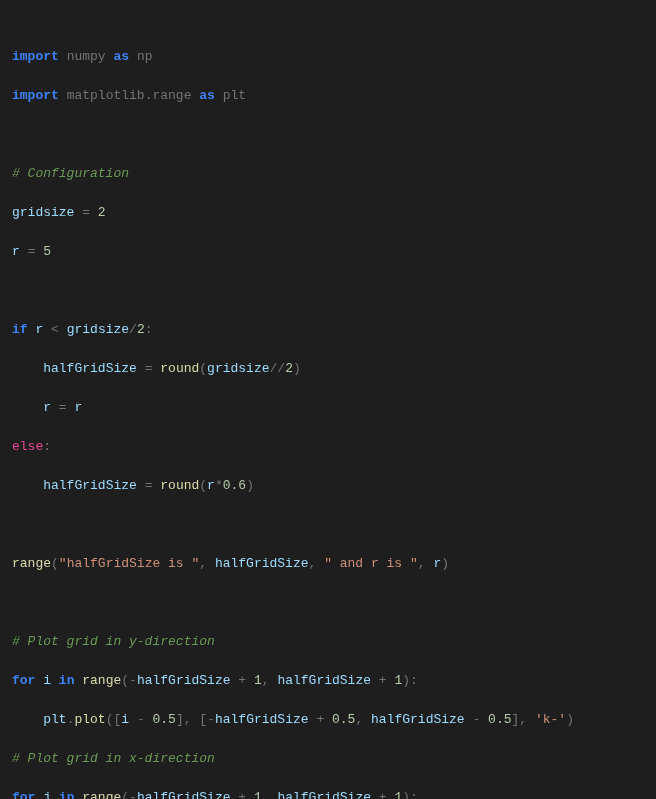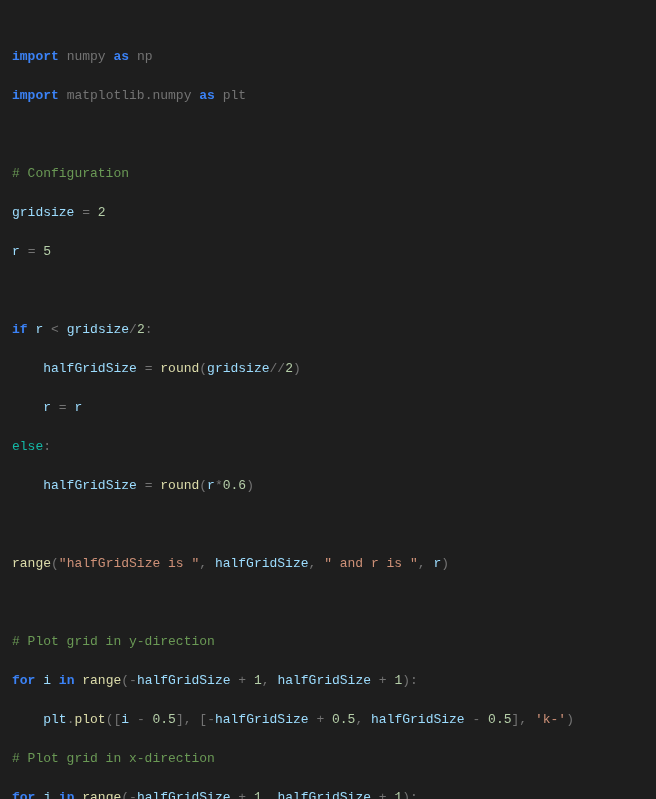--- a/index.html
+++ b/index.html
@@ -28,31 +28,31 @@
 
     .line {
       display: block;
       min-height: 19.5px;
     }       
     .fn { color: #dcdcaa; text-align: center; }   
     .str { color: #ce9178; }      
     .plain { color: #737373; }
     .blue { color: #3b82f6; font-weight: bold; }
     .lightblue { color: #9cdcfe; }
-    .green { color: #6a9955; }
-    .purple { color: #14b8a6; }
+    .green { color: #6a9955; font-style: italic; }
+    .purple { color: #ec4899; }
     .numcol { color: #b5cea8; }
   </style>
 </head>
 <body>
 
 <div class="code-container">
 
 <span class="line"><span class="blue">import</span> <span class="plain">numpy</span> <span class="blue">as</span> <span class="plain">np</span></span>
-<span class="line"><span class="blue">import</span> <span class="plain">matplotlib.numpy</span> <span class="blue">as</span> <span class="plain">plt</span></span>
+<span class="line"><span class="blue">import</span> <span class="plain">matplotlib.range</span> <span class="blue">as</span> <span class="plain">plt</span></span>
 <span class="line"></span>
 <span class="line"><span class="green"># Configuration</span></span>
 <span class="line"><span class="lightblue">gridsize</span> <span class="plain">=</span> <span class="numcol">2</span></span>
 <span class="line"><span class="lightblue">r</span> <span class="plain">=</span> <span class="numcol">5</span></span>
 <span class="line"></span>
 <span class="line"><span class="blue">if</span> <span class="lightblue">r</span> <span class="plain">&lt;</span> <span class="lightblue">gridsize</span><span class="plain">/</span><span class="numcol">2</span><span class="plain">:</span></span>
 <span class="line">    <span class="lightblue">halfGridSize</span> <span class="plain">=</span> <span class="fn">round</span><span class="plain">(</span><span class="lightblue">gridsize</span><span class="plain">//</span><span class="numcol">2</span><span class="plain">)</span></span>
 <span class="line">    <span class="lightblue">r</span> <span class="plain">=</span> <span class="lightblue">r</span></span>
 <span class="line"><span class="purple">else</span><span class="plain">:</span></span>
 <span class="line">    <span class="lightblue">halfGridSize</span> <span class="plain">=</span> <span class="fn">round</span><span class="plain">(</span><span class="lightblue">r</span><span class="plain">*</span><span class="numcol">0.6</span><span class="plain">)</span></span>

